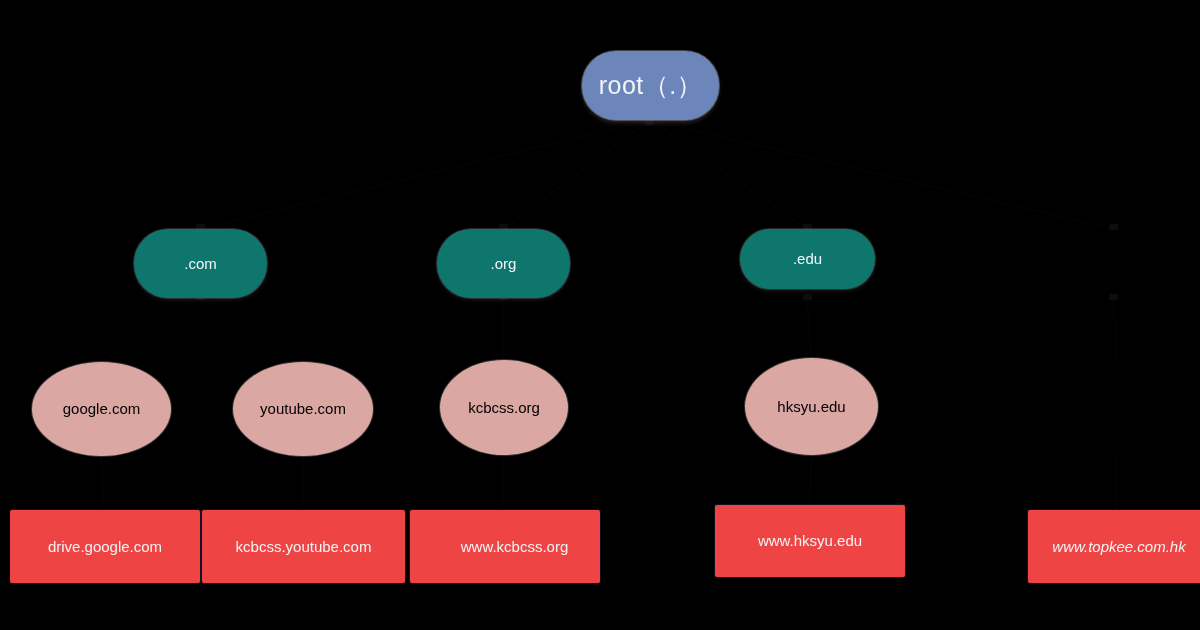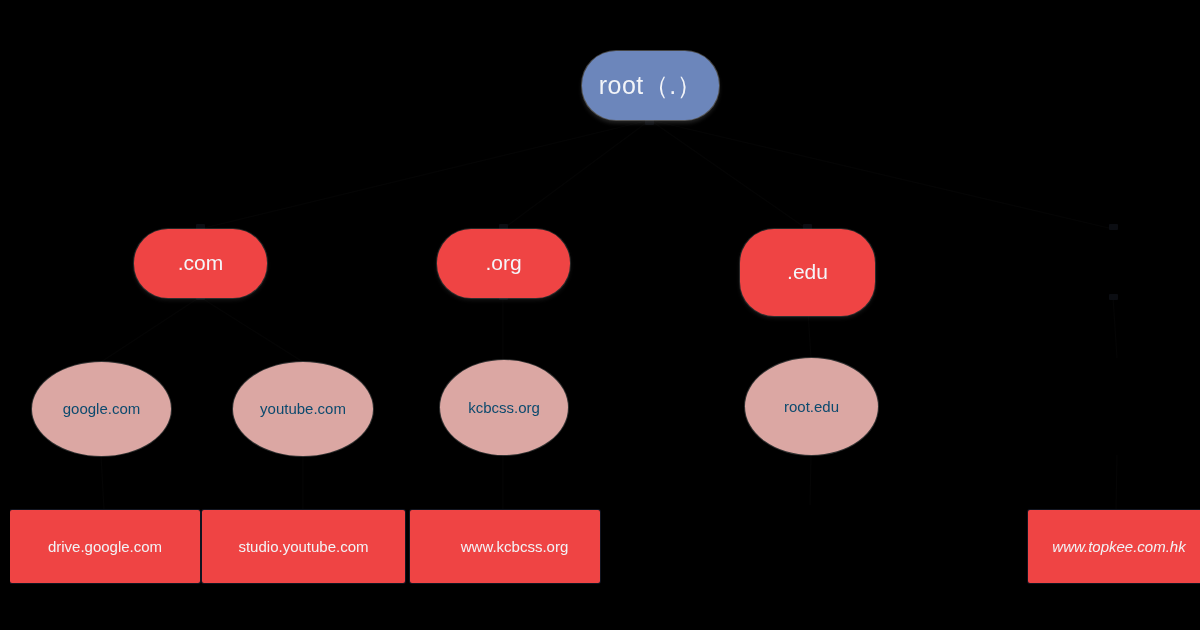--- a/index.html
+++ b/index.html
@@ -40,34 +40,34 @@
     border-radius: 34px;
     font-size: 25px;
     letter-spacing: 0.5px;
     color: #f2f4f8;
     box-shadow: 0 0 0 1px rgba(150,150,150,0.45),
                 0 3px 4px rgba(120,120,120,0.30);
   }
 
   
   .node-tld {
-    background: #ef4444;
+    background: #0f766e;
     border-radius: 34px;
-    font-size: 21px;
+    font-size: 15px;
     color: #f4f6fa;
     box-shadow: 0 0 0 1px rgba(90,90,90,0.40),
                 0 2px 4px rgba(110,110,110,0.22);
   }
 
   
   .node-domain {
     background: #dba7a3;
     border-radius: 50%;
     font-size: 15px;
-    color: #0c4a6e;
+    color: #000000;
     box-shadow: 0 0 0 1px rgba(140,140,140,0.35);
   }
 
   
   .node-sub {
     background: #ef4444;
     border-radius: 2px;
     font-size: 15px;
     color: #f2f3f6;
     box-shadow: 0 0 0 1px rgba(18,22,36,0.9);
@@ -133,52 +133,55 @@
   </div>
 
   <div class="node node-tld" style="left:124px; top:229px; width:133px; height:69px;">
     <span>.com</span>
   </div>
 
   <div class="node node-tld" style="left:427px; top:229px; width:133px; height:69px;text-align:right;">
     <span>.org</span>
   </div>
 
-  <div class="node node-tld" style="left:730px; top:229px; width:135px; height:87px;">
+  <div class="node node-tld" style="left:730px; top:229px; width:135px; height:60px;">
     <span>.edu</span>
   </div>
 
 
   <div class="node node-domain" style="left:22px; top:362px; width:139px; height:94px;">
     <span>google.com</span>
   </div>
 
   <div class="node node-domain" style="left:223px; top:362px; width:140px; height:94px;">
     <span>youtube.com</span>
   </div>
 
   <div class="node node-domain" style="left:430px; top:360px; width:128px; height:95px;">
     <span>kcbcss.org</span>
   </div>
 
   <div class="node node-domain" style="left:735px; top:358px; width:133px; height:97px;">
-    <span>root.edu</span>
+    <span>hksyu.edu</span>
   </div>
 
 
   <div class="node node-sub" style="left:0px; top:510px; width:190px; height:73px;">
     <span>drive.google.com</span>
   </div>
 
   <div class="node node-sub" style="left:192px; top:510px; width:203px; height:73px;">
-    <span>studio.youtube.com</span>
+    <span>kcbcss.youtube.com</span>
   </div>
 
   <div class="node node-sub" style="left:400px; top:510px; width:190px; height:73px;padding-left:19px;">
     <span>www.kcbcss.org</span>
   </div>
 
+  <div class="node node-sub" style="left:705px; top:505px; width:190px; height:72px;">
+    <span>www.hksyu.edu</span>
+  </div>
 
   <div class="node node-sub" style="left:1018px; top:510px; width:182px; height:73px;font-style:italic;">
     <span>www.topkee.com.hk</span>
   </div>
 
 </div>
 
 </body></html>

